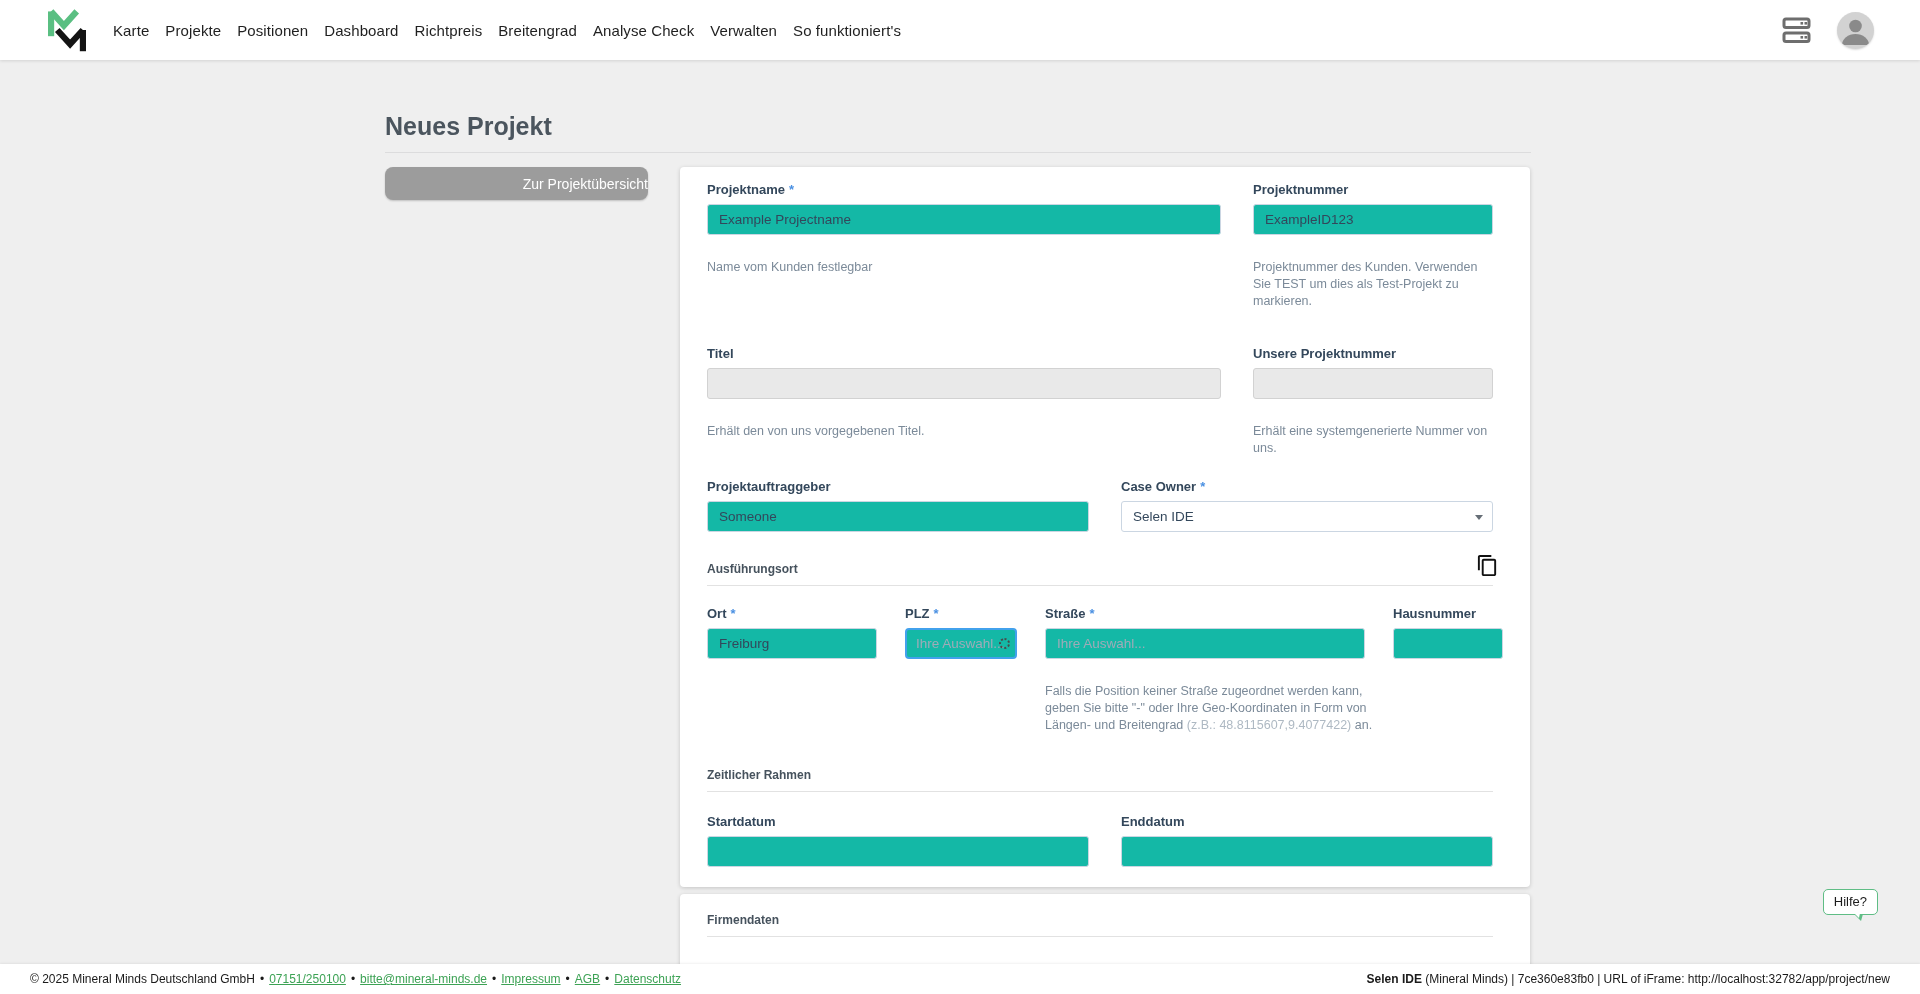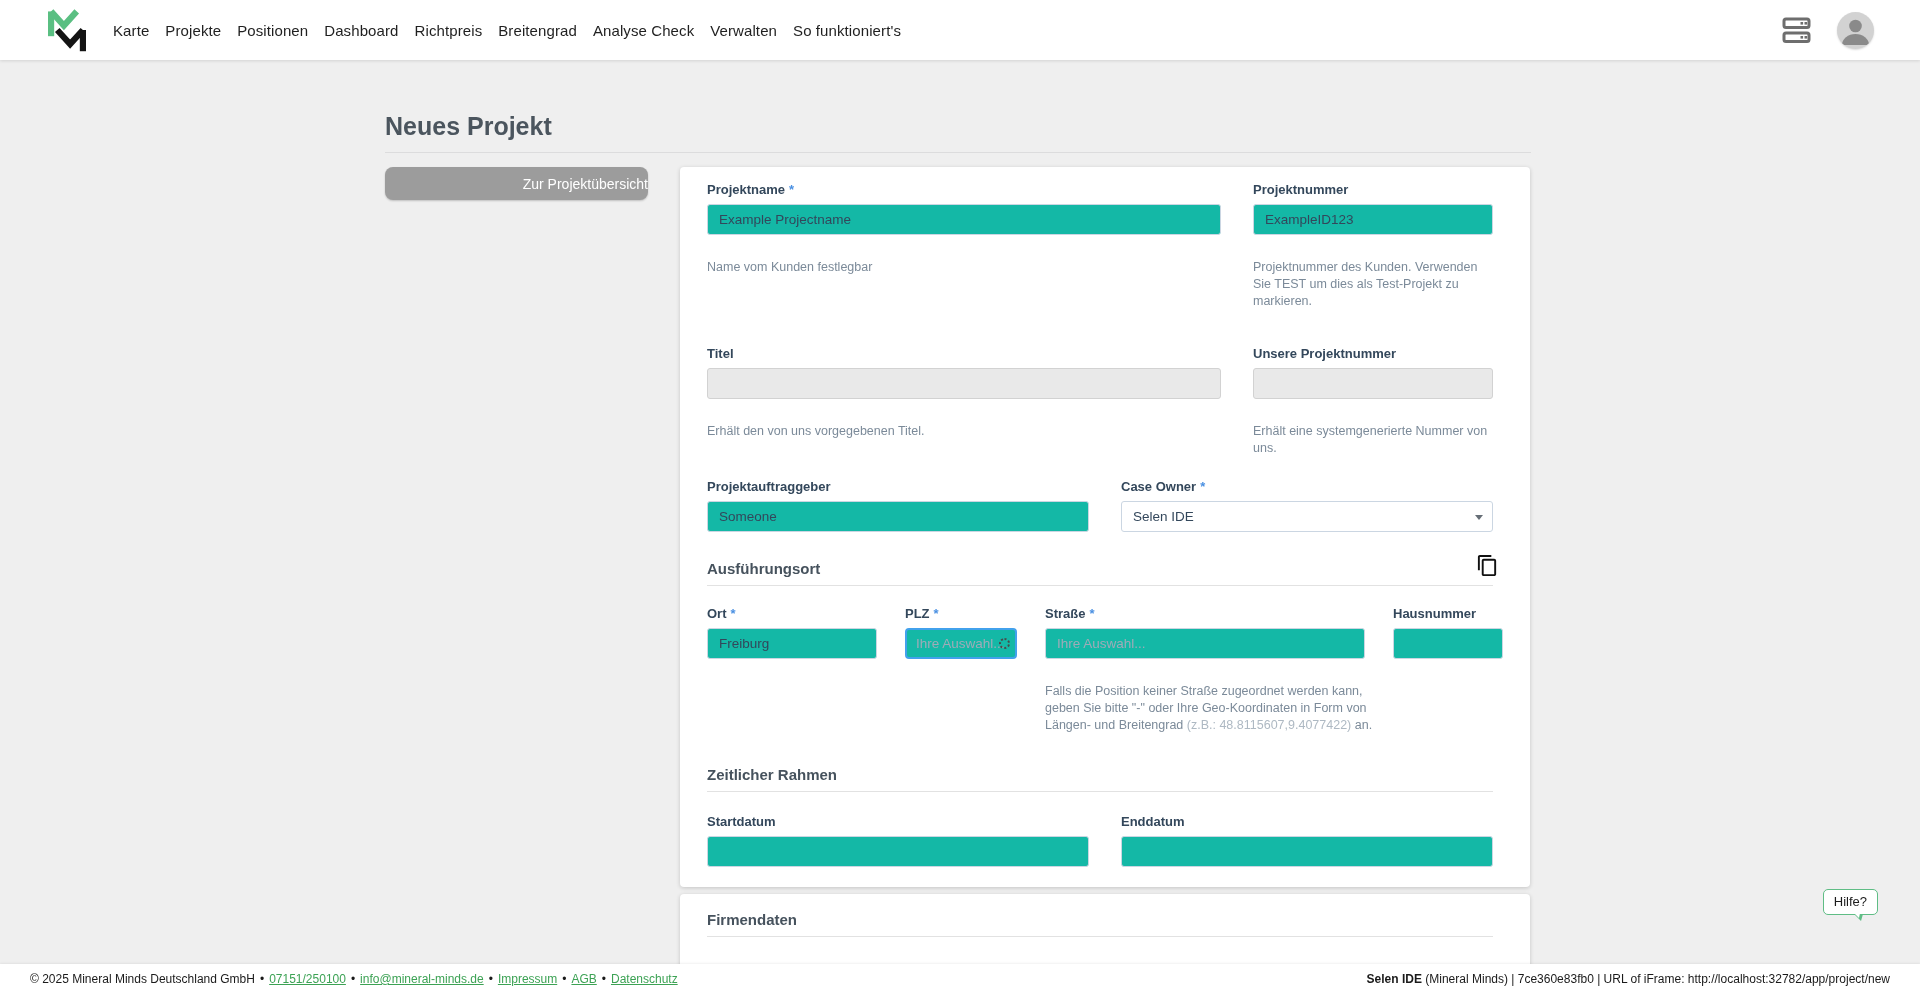--- a/index.html
+++ b/index.html
@@ -62,21 +62,21 @@
     width:100%; height:31px; border:1px solid #cbd6e2; border-radius:3px;
     padding:0 11px; font-size:13.5px; color:#33475b; background:#14b8a6; outline:none;
     font-family:"Liberation Sans","DejaVu Sans",sans-serif;
   }
   .tinput::placeholder { color:#9fabb8; }
   .tinput:disabled, .tinput.disabled { background:#e9e9e9; border-color:#d2d2d2; }
   .help { margin-top:24px; font-size:12.5px; line-height:17px; color:#7b8a99; }
   .help-light { color:#aeb9c3; }
 
   .section-heading {
-    font-size:15px; font-weight:700; color:#46525d; line-height:18px;
+    font-size:12px; font-weight:700; color:#46525d; line-height:18px;
     padding-bottom:7px; border-bottom:1px solid #e2e2e2; position:relative;
   }
   .mb-sec { margin-bottom:20px; }
   .mb-sec2 { margin-bottom:22px; }
   .copy-btn {
     position:absolute; right:-6px; top:-6px; width:24px; height:24px; border:none; background:transparent;
     cursor:pointer; padding:0;
   }
 
   
@@ -290,18 +290,18 @@
 <div class="card card-firmendaten">
   <div class="section-heading">
     <span>Firmendaten</span>
   </div>
 </div>
 
 <button class="help-bubble">Hilfe?</button>
 
 <div class="footer">
   <div class="footer-left">
-    <span>© 2025 Mineral Minds Deutschland GmbH</span><span class="sep">•</span><a>07151/250100</a><span class="sep">•</span><a>info@mineral-minds.de</a><span class="sep">•</span><a>Impressum</a><span class="sep">•</span><a>AGB</a><span class="sep">•</span><a>Datenschutz</a>
+    <span>© 2025 Mineral Minds Deutschland GmbH</span><span class="sep">•</span><a>07151/250100</a><span class="sep">•</span><a>bitte@mineral-minds.de</a><span class="sep">•</span><a>Impressum</a><span class="sep">•</span><a>AGB</a><span class="sep">•</span><a>Datenschutz</a>
   </div>
   <div class="footer-right">
     <b>Selen IDE</b><span> (Mineral Minds) | 7ce360e83fb0 | URL of iFrame: http://localhost:32782/app/project/new</span>
   </div>
 </div>
 
 </body></html>

